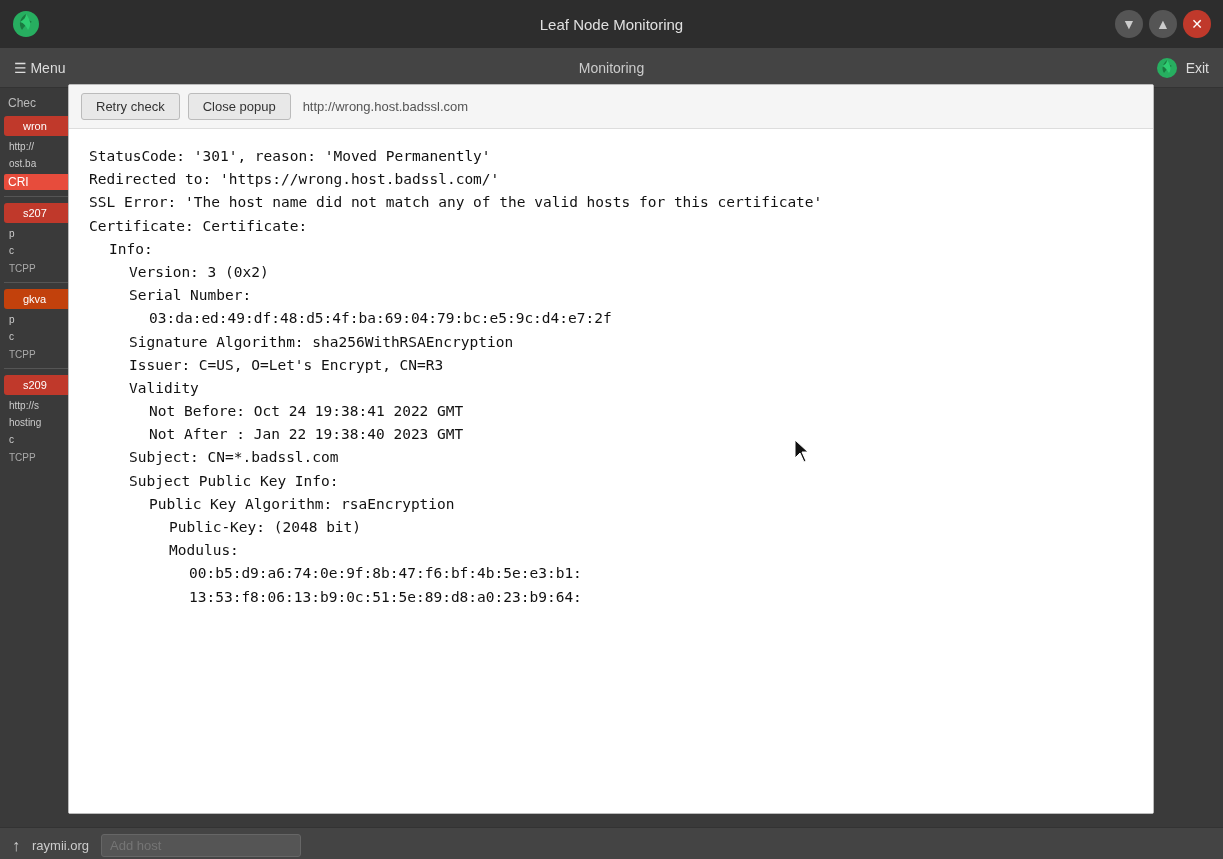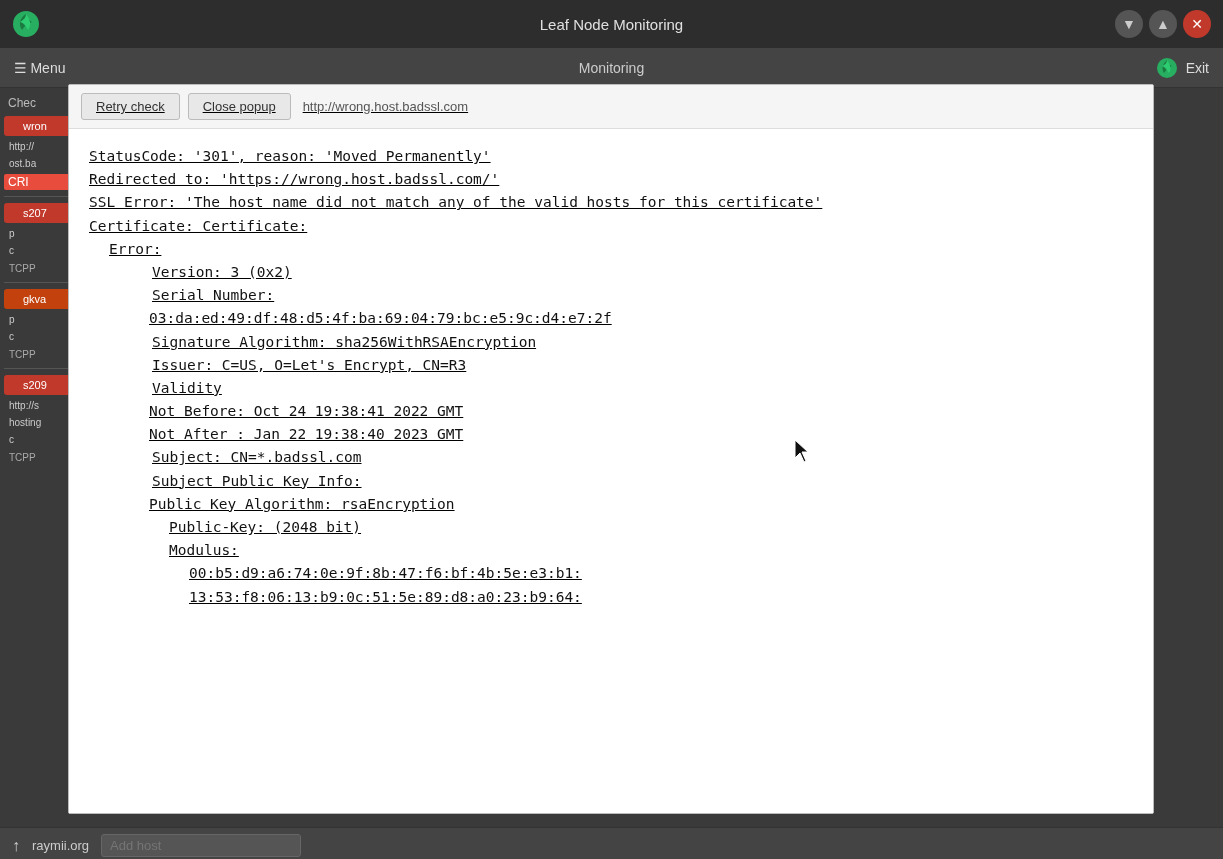--- a/index.html
+++ b/index.html
@@ -160,21 +160,20 @@
       top: 84px;
       left: 68px;
       width: 1086px;
       height: 730px;
       background: white;
       border: 1px solid #bbb;
       border-radius: 2px;
       z-index: 20;
       display: flex;
       flex-direction: column;
-      text-decoration: underline;
     }
     .popup-toolbar {
       display: flex;
       align-items: center;
       gap: 8px;
       padding: 8px 12px;
       border-bottom: 1px solid #ddd;
       background: #f5f5f5;
     }
     .popup-btn {
@@ -198,21 +197,21 @@
       font-family: monospace;
       font-size: 14.5px;
       line-height: 1.6;
       color: #111;
       background: white;
     }
     .popup-content .line {
       display: block;
     }
     .indent1 { margin-left: 20px; }
-    .indent2 { margin-left: 63px; }
+    .indent2 { margin-left: 40px; }
     .indent3 { margin-left: 60px; }
     .indent4 { margin-left: 80px; }
 
     
     .bottom-bar {
       height: 36px;
       background: #444;
       display: flex;
       align-items: center;
       padding: 0 12px;
@@ -309,21 +308,21 @@
     <div class="popup-toolbar">
       <button class="popup-btn">Retry check</button>
       <button class="popup-btn">Close popup</button>
       <span class="popup-url">http://wrong.host.badssl.com</span>
     </div>
     <div class="popup-content">
       <span class="line">StatusCode: '301', reason: 'Moved Permanently'</span>
       <span class="line">Redirected to: 'https://wrong.host.badssl.com/'</span>
       <span class="line">SSL Error: 'The host name did not match any of the valid hosts for this certificate'</span>
       <span class="line">Certificate: Certificate:</span>
-      <span class="line indent1">Error:</span>
+      <span class="line indent1">Info:</span>
       <span class="line indent2">Version: 3 (0x2)</span>
       <span class="line indent2">Serial Number:</span>
       <span class="line indent3">03:da:ed:49:df:48:d5:4f:ba:69:04:79:bc:e5:9c:d4:e7:2f</span>
       <span class="line indent2">Signature Algorithm: sha256WithRSAEncryption</span>
       <span class="line indent2">Issuer: C=US, O=Let's Encrypt, CN=R3</span>
       <span class="line indent2">Validity</span>
       <span class="line indent3">Not Before: Oct 24 19:38:41 2022 GMT</span>
       <span class="line indent3">Not After : Jan 22 19:38:40 2023 GMT</span>
       <span class="line indent2">Subject: CN=*.badssl.com</span>
       <span class="line indent2">Subject Public Key Info:</span>

